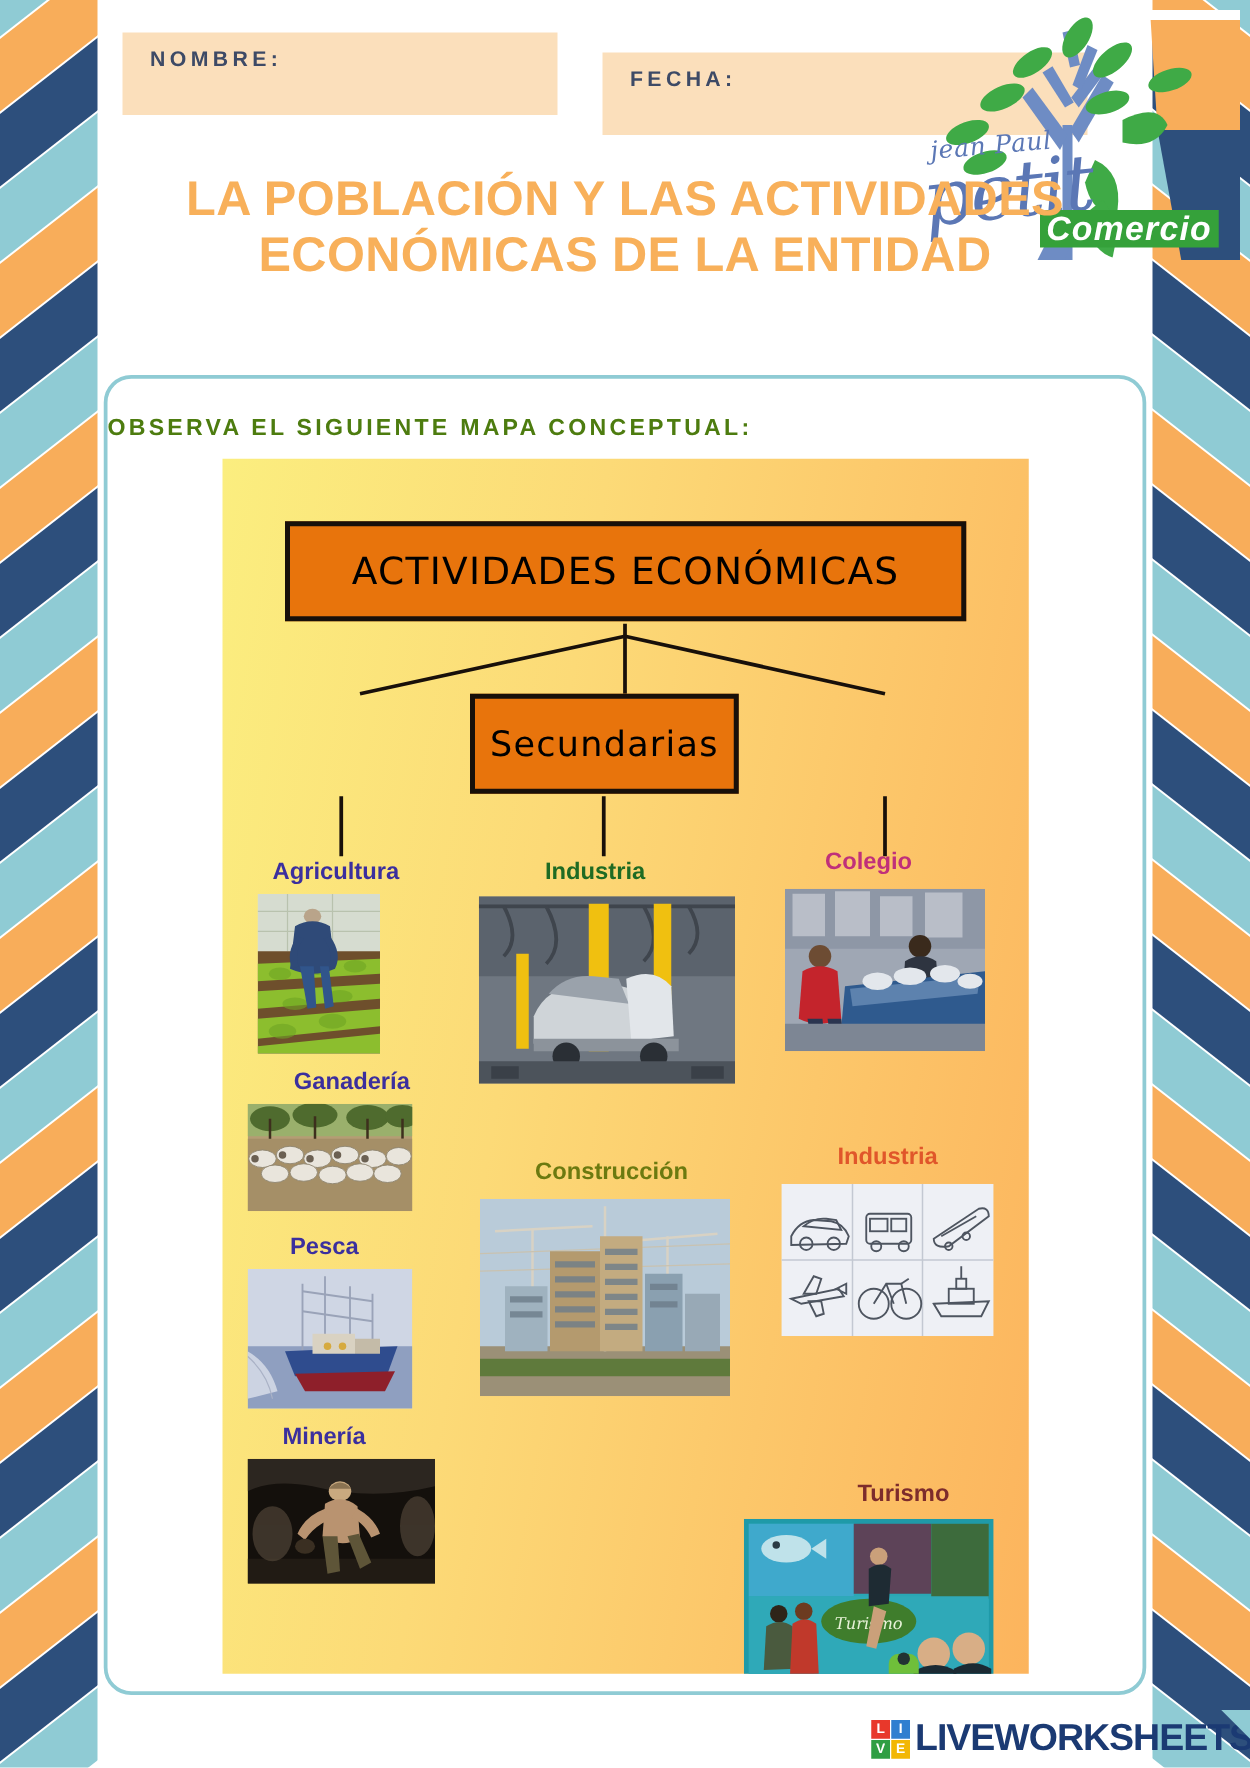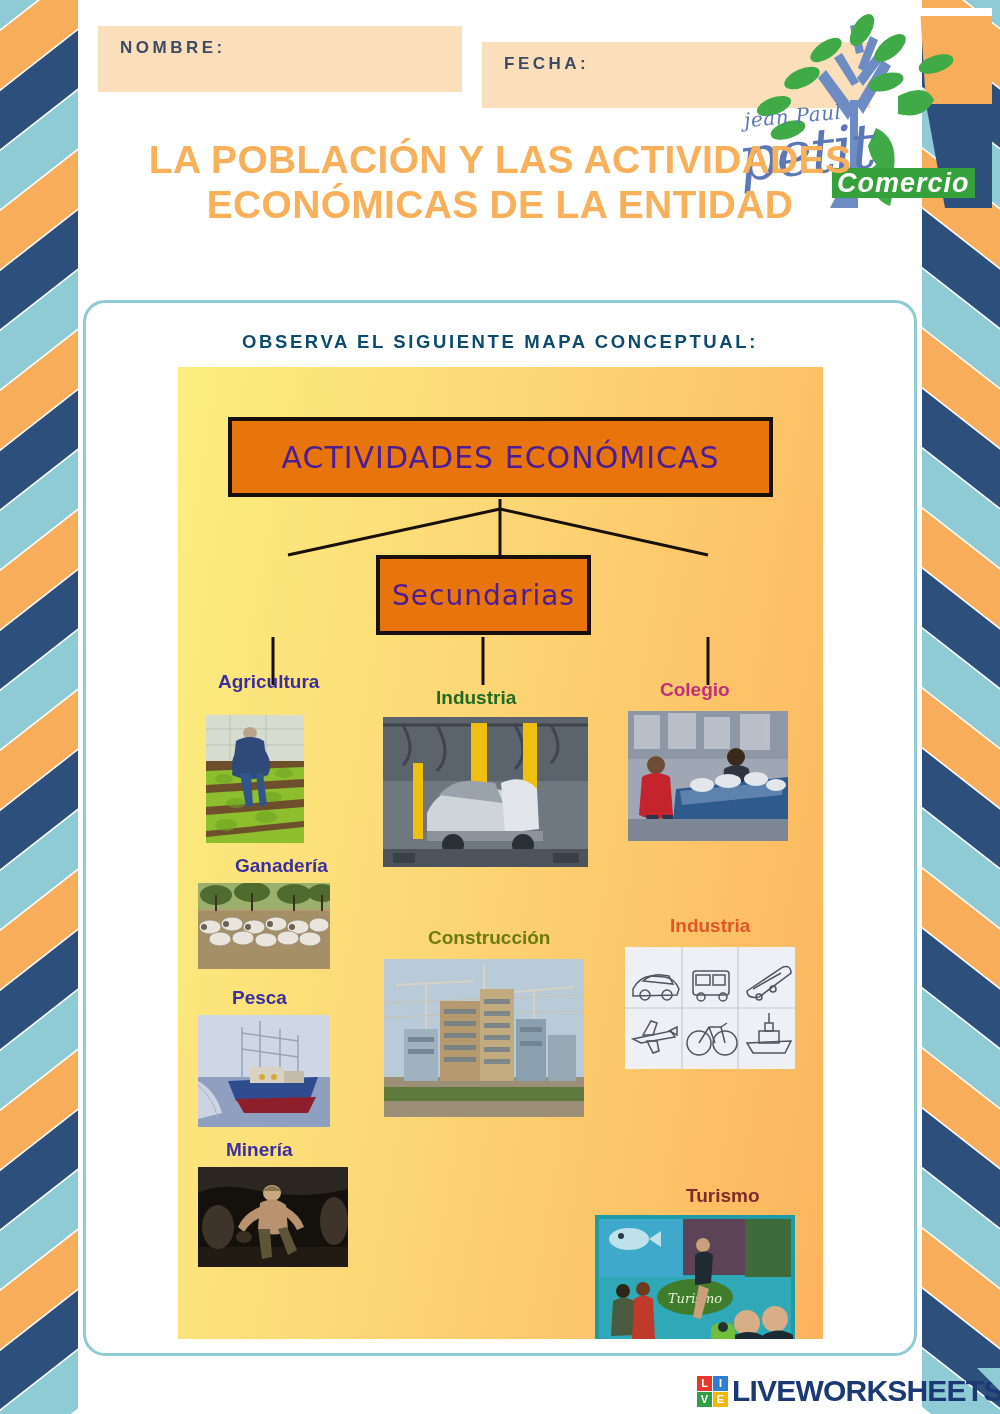--- a/index.html
+++ b/index.html
@@ -43,21 +43,21 @@
   }
   .field-label {
     position: absolute;
     left: 22px;
     top: 12px;
     font-size: 17px;
     font-weight: bold;
     letter-spacing: 3.5px;
     color: #3d4a66;
   }
-  #field-nombre { left: 98px;  top: 26px; width: 348px; padding-left: 16px; }
+  #field-nombre { left: 98px;  top: 26px; width: 348px; }
   #field-fecha  { left: 482px; top: 42px; width: 388px; }
 
   
   .logo-wrap {
     position: absolute;
     left: 730px;
     top: 8px;
     width: 262px;
     height: 210px;
   }
@@ -121,44 +121,44 @@
     border-radius: 22px;
     background: #ffffff;
     box-sizing: border-box;
     z-index: 3;
   }
   .panel-instruction {
     position: absolute;
     left: 0;
     top: 28px;
     width: 100%;
-    text-align: center;
+    text-align: left;
     font-size: 18.5px;
     font-weight: bold;
     letter-spacing: 2.6px;
-    color: #0c4a6e;
+    color: #4d7c0f;
   }
 
   
   .map {
     position: absolute;
     left: 92px;
     top: 64px;
     width: 645px;
     height: 972px;
     background: linear-gradient(100deg, #fbee7f 0%, #fcda77 38%, #fcb45d 100%);
     overflow: hidden;
   }
 
   .node {
     position: absolute;
     background: #e8740c;
     border: 4px solid #18100a;
     box-sizing: border-box;
-    color: #4c1d95;
+    color: #000000;
     display: flex;
     align-items: center;
     justify-content: center;
     font-family: "DejaVu Sans", sans-serif;
     letter-spacing: 1px;
     text-align: center;
   }
   #node-root {
     left: 50px; top: 50px;
     width: 545px; height: 80px;
@@ -364,21 +364,21 @@
         <line x1="322" y1="142" x2="530" y2="188"></line>
         <line x1="95" y1="270" x2="95" y2="318"></line>
         <line x1="305" y1="270" x2="305" y2="318"></line>
         <line x1="530" y1="270" x2="530" y2="318"></line>
       </g>
     </svg>
 
     <div class="node" id="node-root">ACTIVIDADES ECONÓMICAS</div>
     <div class="node" id="node-sec">Secundarias</div>
 
-    <div class="cat-label" style="left: 40px; top: 304px; color: rgb(59, 47, 158);">Agricultura</div>
+    <div class="cat-label" style="left: 40px; top: 320px; color: rgb(59, 47, 158);">Agricultura</div>
     <div class="photo" style="left:28px; top:348px; width:98px; height:128px;">
       <svg width="98" height="128" viewBox="0 0 98 128">
         <rect width="98" height="128" fill="#dfe6d6"></rect>
         <rect y="0" width="98" height="46" fill="#d6dcd0"></rect>
         <g stroke="#b9c2ae" stroke-width="1">
           <line x1="0" y1="14" x2="98" y2="14"></line>
             <line x1="0" y1="30" x2="98" y2="30"></line>
           <line x1="24" y1="0" x2="24" y2="46"></line>
             <line x1="60" y1="0" x2="60" y2="46"></line>
         </g>

